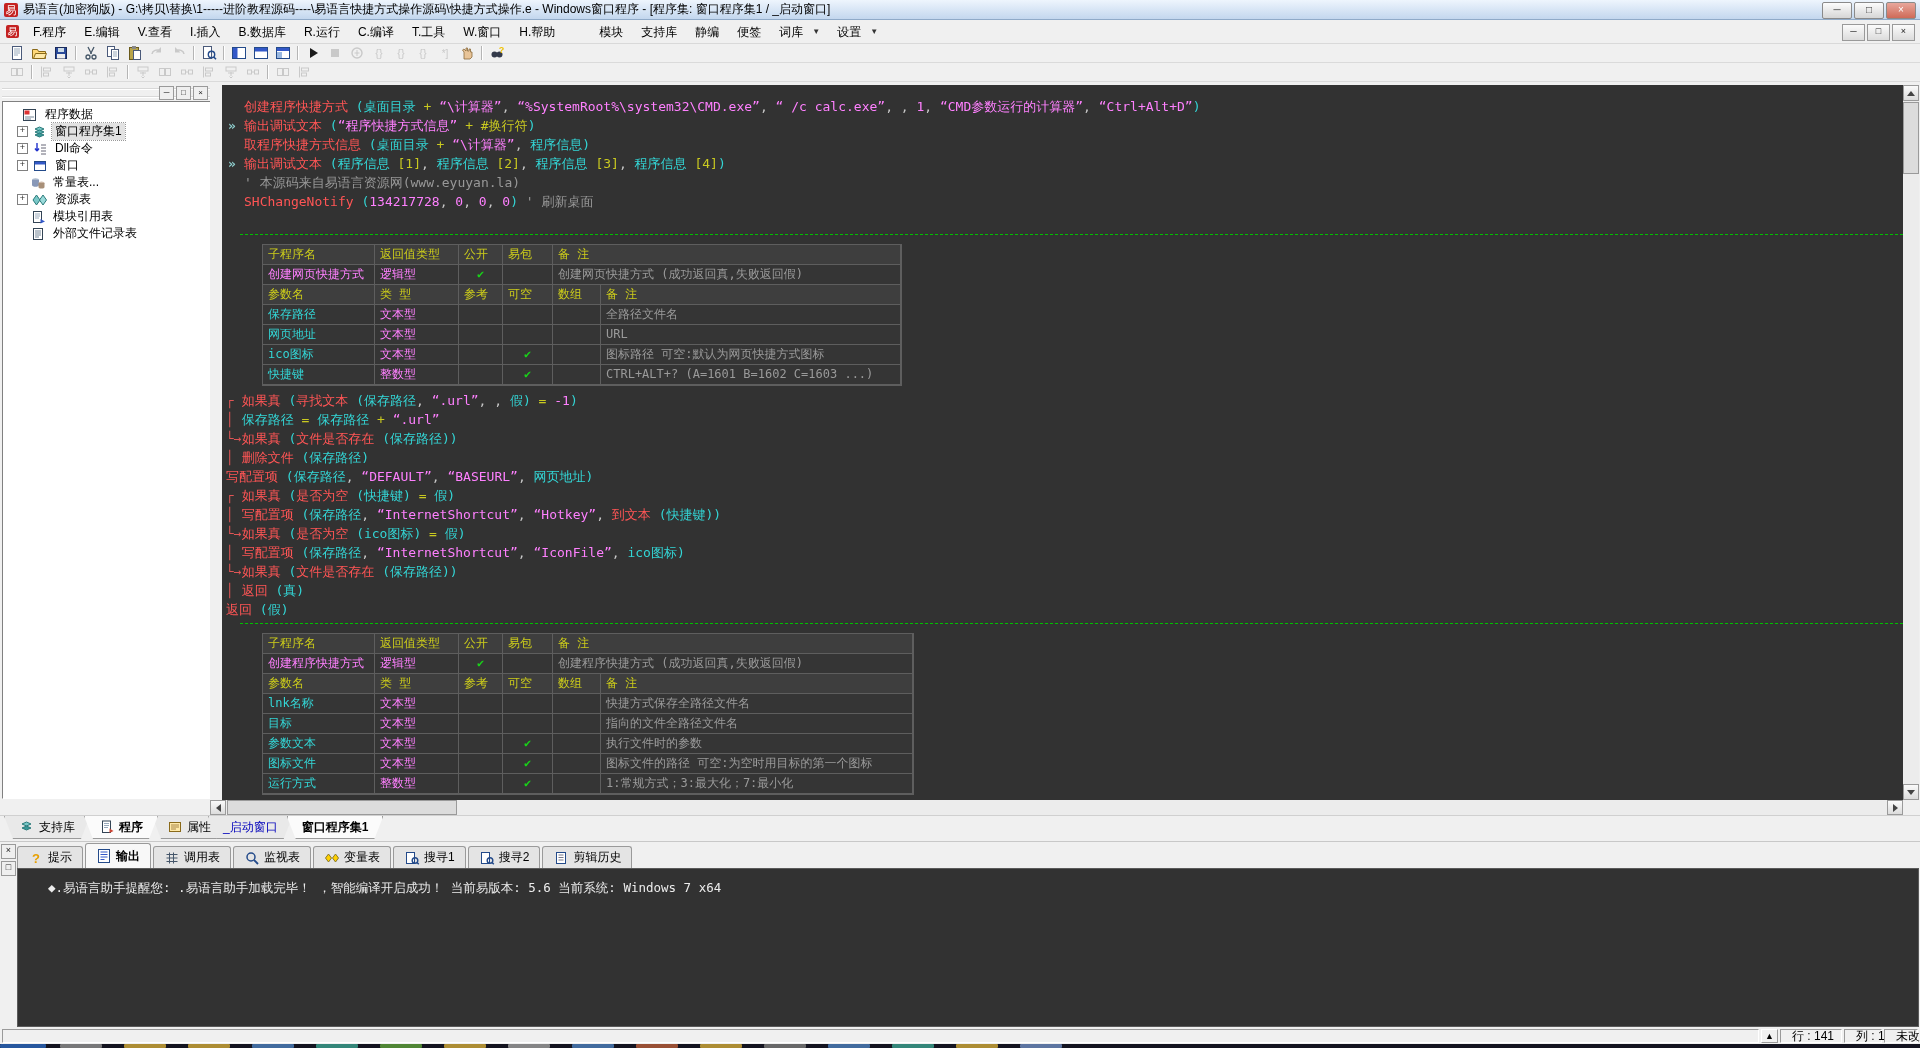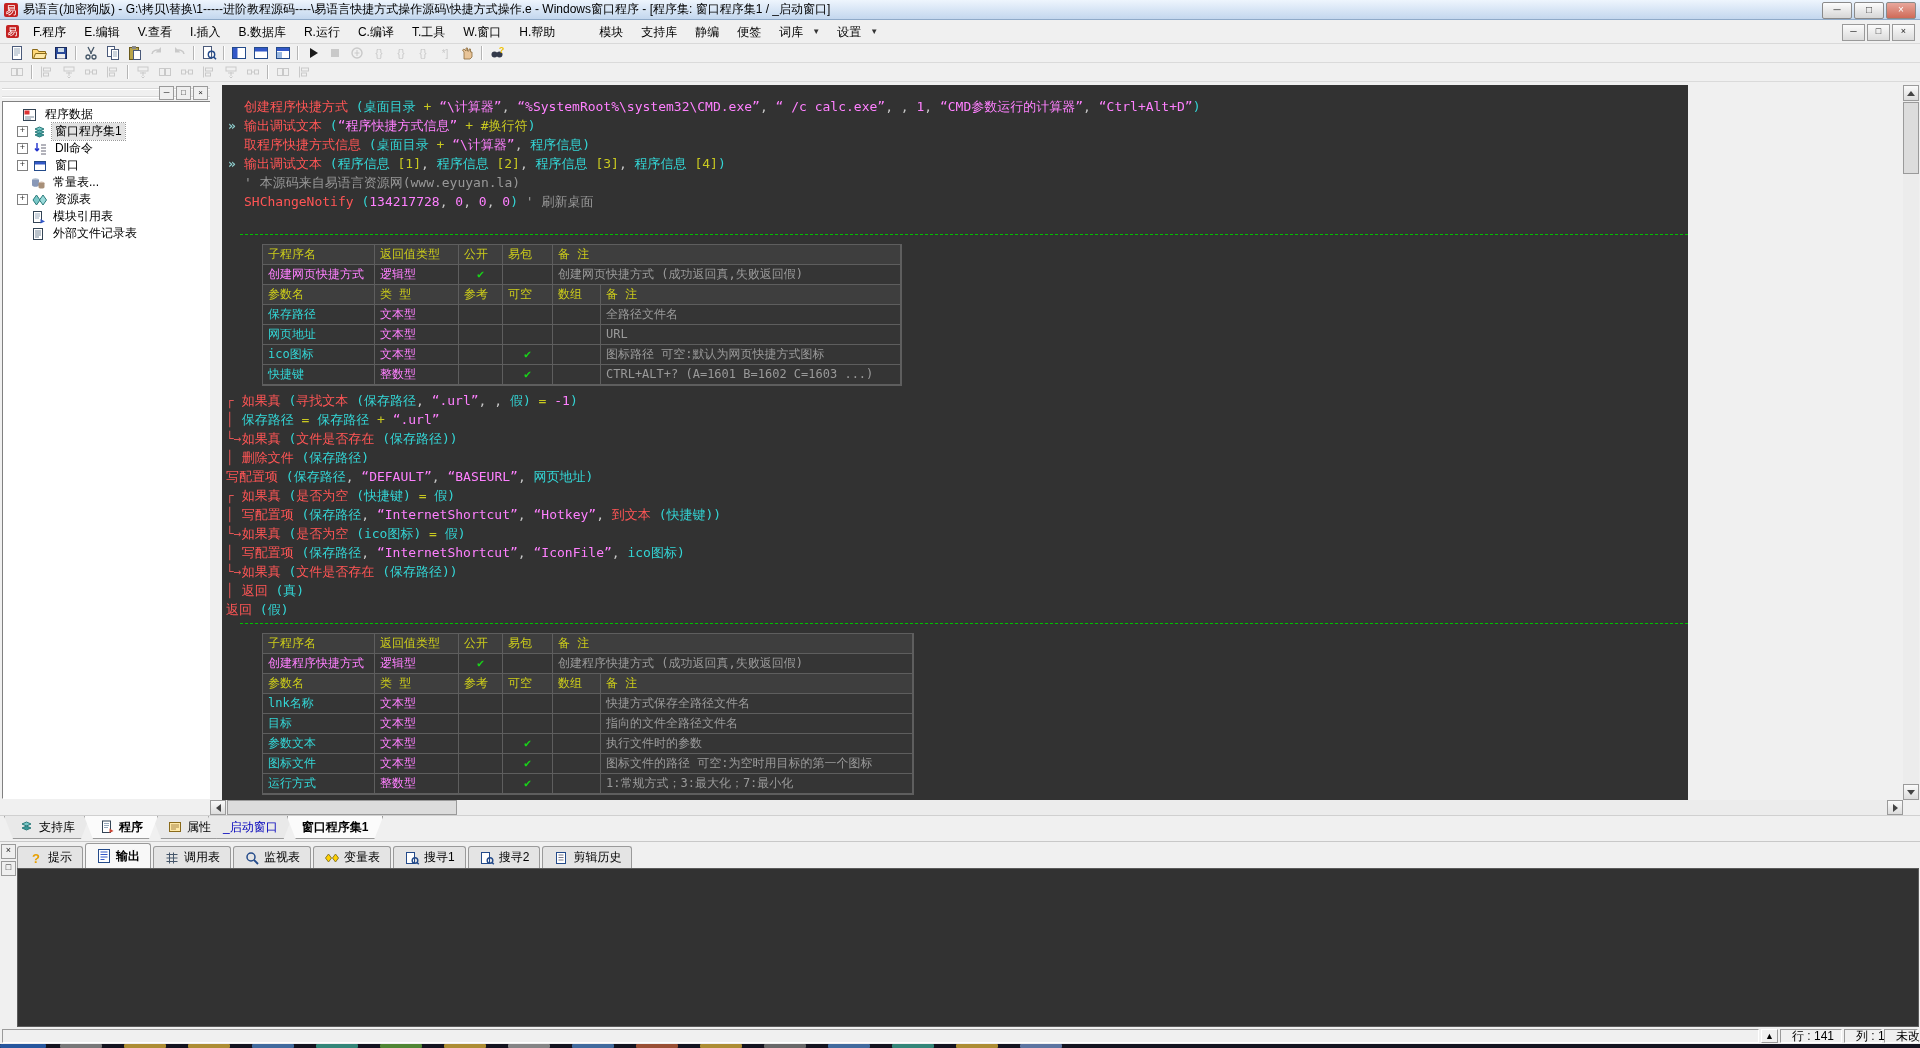--- a/index.html
+++ b/index.html
@@ -47,21 +47,21 @@
     border:1px solid;border-color:#808080 #fff #fff #808080;overflow:hidden;padding:4px 0 0 4px;box-sizing:border-box;}
   .trow{display:flex;align-items:center;height:17px;white-space:nowrap;font-size:12px;}
   .trow .lbl{padding:0 3px;}
   .trow.selected .lbl{background:#e2e2e2;outline:1px dotted #999;}
   .texp{width:9px;height:9px;border:1px solid #808080;background:#fff;font-size:9px;line-height:7px;
     text-align:center;margin:0 4px 0 2px;flex:none;color:#333;}
   .tsp{width:15px;flex:none;}
   .tree .icon{margin-right:4px;}
   .vsplit{position:absolute;left:210px;top:0;width:12px;height:715px;background:#f0f0f0;}
   
-  .editor{position:absolute;left:222px;top:0;width:1466px;height:715px;background:#323232;
+  .editor{position:absolute;left:222px;top:0;width:1681px;height:715px;background:#323232;
     overflow:hidden;font-family:"DejaVu Sans Mono",monospace;font-size:13px;padding-top:12px;box-sizing:border-box;}
   .cblock{padding-left:4px;}
   .cline{height:19px;line-height:19px;white-space:nowrap;position:relative;}
   .cblock.plain .cline{padding-left:18px;}
   .lmark{position:absolute;left:2px;color:#8fd0d0;font-weight:bold;}
   .sg-f{color:#ff5555}.sg-v{color:#33d6d6}.sg-s{color:#ff80ff}.sg-n{color:#ff80ff}
   .sg-o{color:#c9c920}.sg-c{color:#c9c920}.sg-p{color:#33d6d6}.sg-t{color:#c8c8c8}
   .sg-m{color:#989898}.sg-r{color:#e05555}
   .gsep{border-top:1px dashed #00c000;margin:4px 0 4px 18px;height:0;}
   .etable{margin:5px 0 5px 40px;border:1px solid #5e5e5e;display:inline-block;font-size:12px;}
@@ -814,20 +814,21 @@
           <span class="icon">
             <svg viewBox="0 0 16 16" width="16" height="16">
               <rect x="3.5" y="2.5" width="9" height="11" fill="#fff" stroke="#234a8a"></rect>
               <path d="M5.5 5h5M5.5 7.5h5M5.5 10h5" stroke="#778" fill="none"></path>
             </svg>
           </span>
           <span>剪辑历史</span>
         </span>
       </div>
     <div class="outbody">
+        <div class="outline">◆.易语言助手提醒您: .易语言助手加载完毕！ ，智能编译开启成功！  当前易版本: 5.6  当前系统: Windows 7 x64</div>
       </div>
   </div>
 
   <div class="statusbar">
     <span class="spanel big"></span>
     <span class="spanel sup">▲</span>
     <span class="spanel" style="width:62px;">行 : 141</span>
     <span class="spanel" style="width:38px;">列 : 1</span>
     <span class="spanel" style="width:34px;">未改</span>
   </div>

